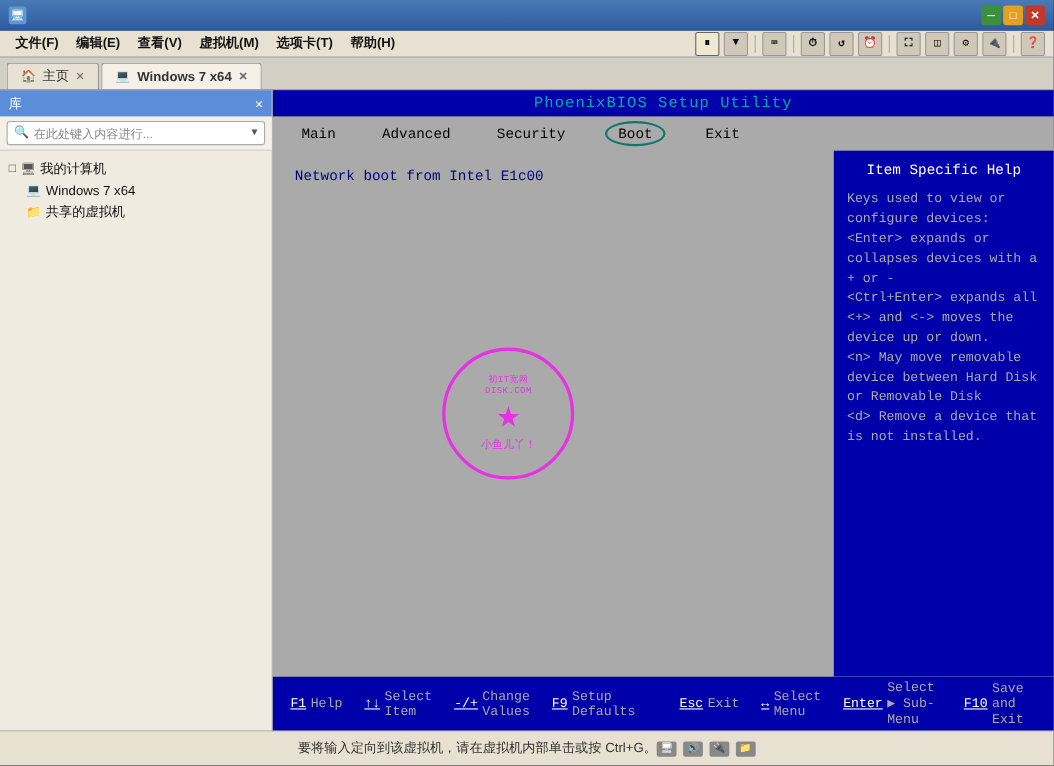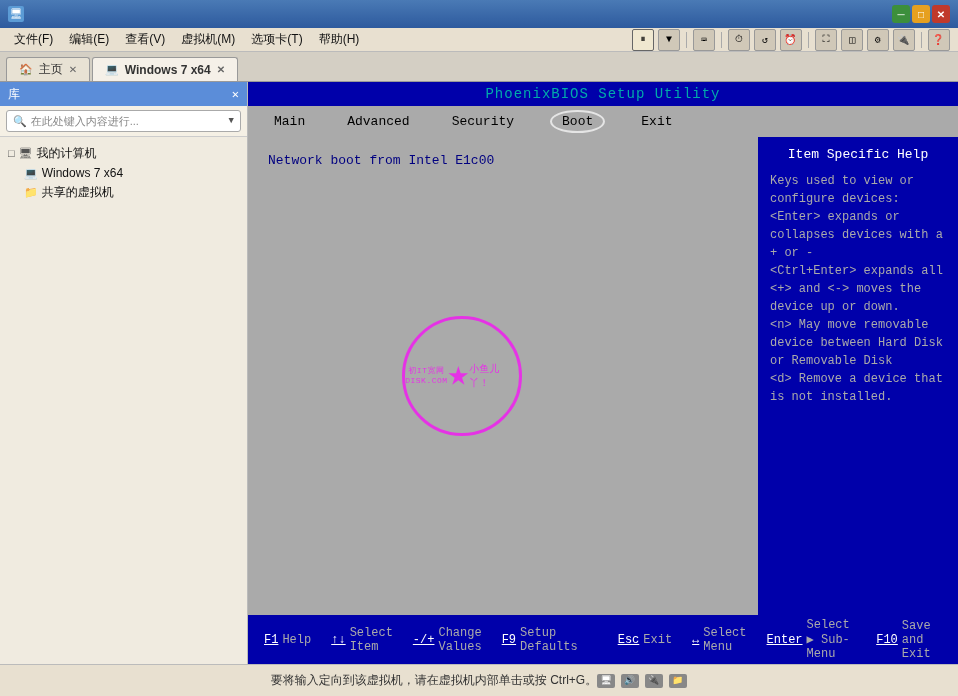--- a/index.html
+++ b/index.html
@@ -56,20 +56,21 @@
 
     
     .menu-bar {
       background: #e8e0d0;
       height: 24px;
       display: flex;
       align-items: center;
       padding: 1px 8px;
       gap: 4px;
       border-bottom: 1px solid #bbb;
+      font-weight: bold;
     }
     .menu-item {
       font-size: 12px;
       font-family: 'Segoe UI', sans-serif;
       color: #111;
       padding: 2px 6px;
       cursor: pointer;
     }
     .menu-icons {
       margin-left: auto;
@@ -247,21 +248,21 @@
       align-items: center;
     }
     .bios-nav-item {
       font-size: 13px;
       font-family: 'Courier New', monospace;
       color: #000000;
       cursor: pointer;
       padding: 2px 6px;
     }
     .bios-nav-item.boot-active {
-      border: 2px solid #e5e5e5;
+      border: 2px solid #0f766e;
       border-radius: 50%;
       padding: 2px 10px;
       color: #000;
     }
 
     
     .bios-body {
       display: flex;
       flex: 1;
       background: #aaaaaa;
@@ -309,22 +310,23 @@
     .watermark {
       position: absolute;
       top: 50%;
       left: 42%;
       transform: translate(-50%, -50%);
       width: 120px;
       height: 120px;
       border: 3px solid #ff00ff;
       border-radius: 50%;
       display: flex;
-      flex-direction: row;
-      align-items: center;
+      flex-direction: column;
+      align-items: center;
+      justify-content: center;
       opacity: 0.7;
       pointer-events: none;
     }
     .watermark-text {
       color: #ff00ff;
       font-size: 9px;
       text-align: center;
       font-family: 'Courier New', monospace;
       line-height: 1.3;
     }

